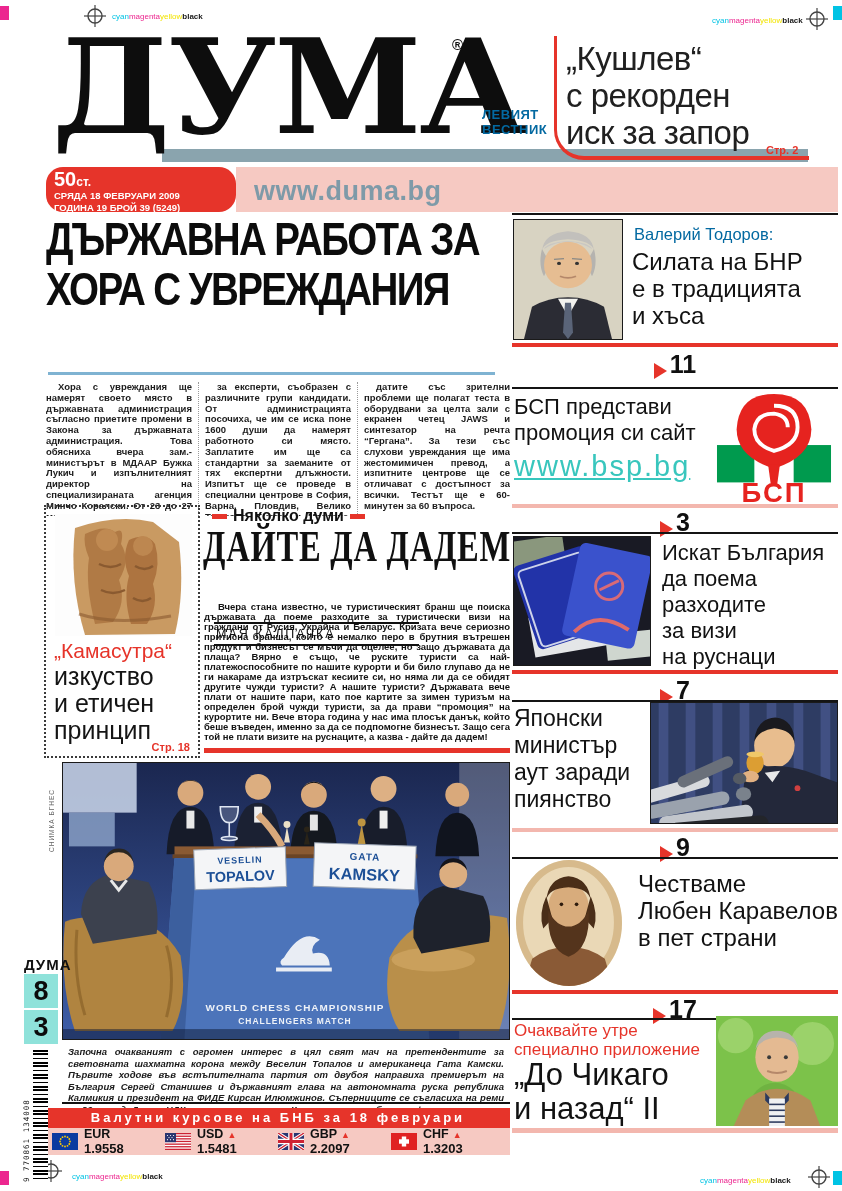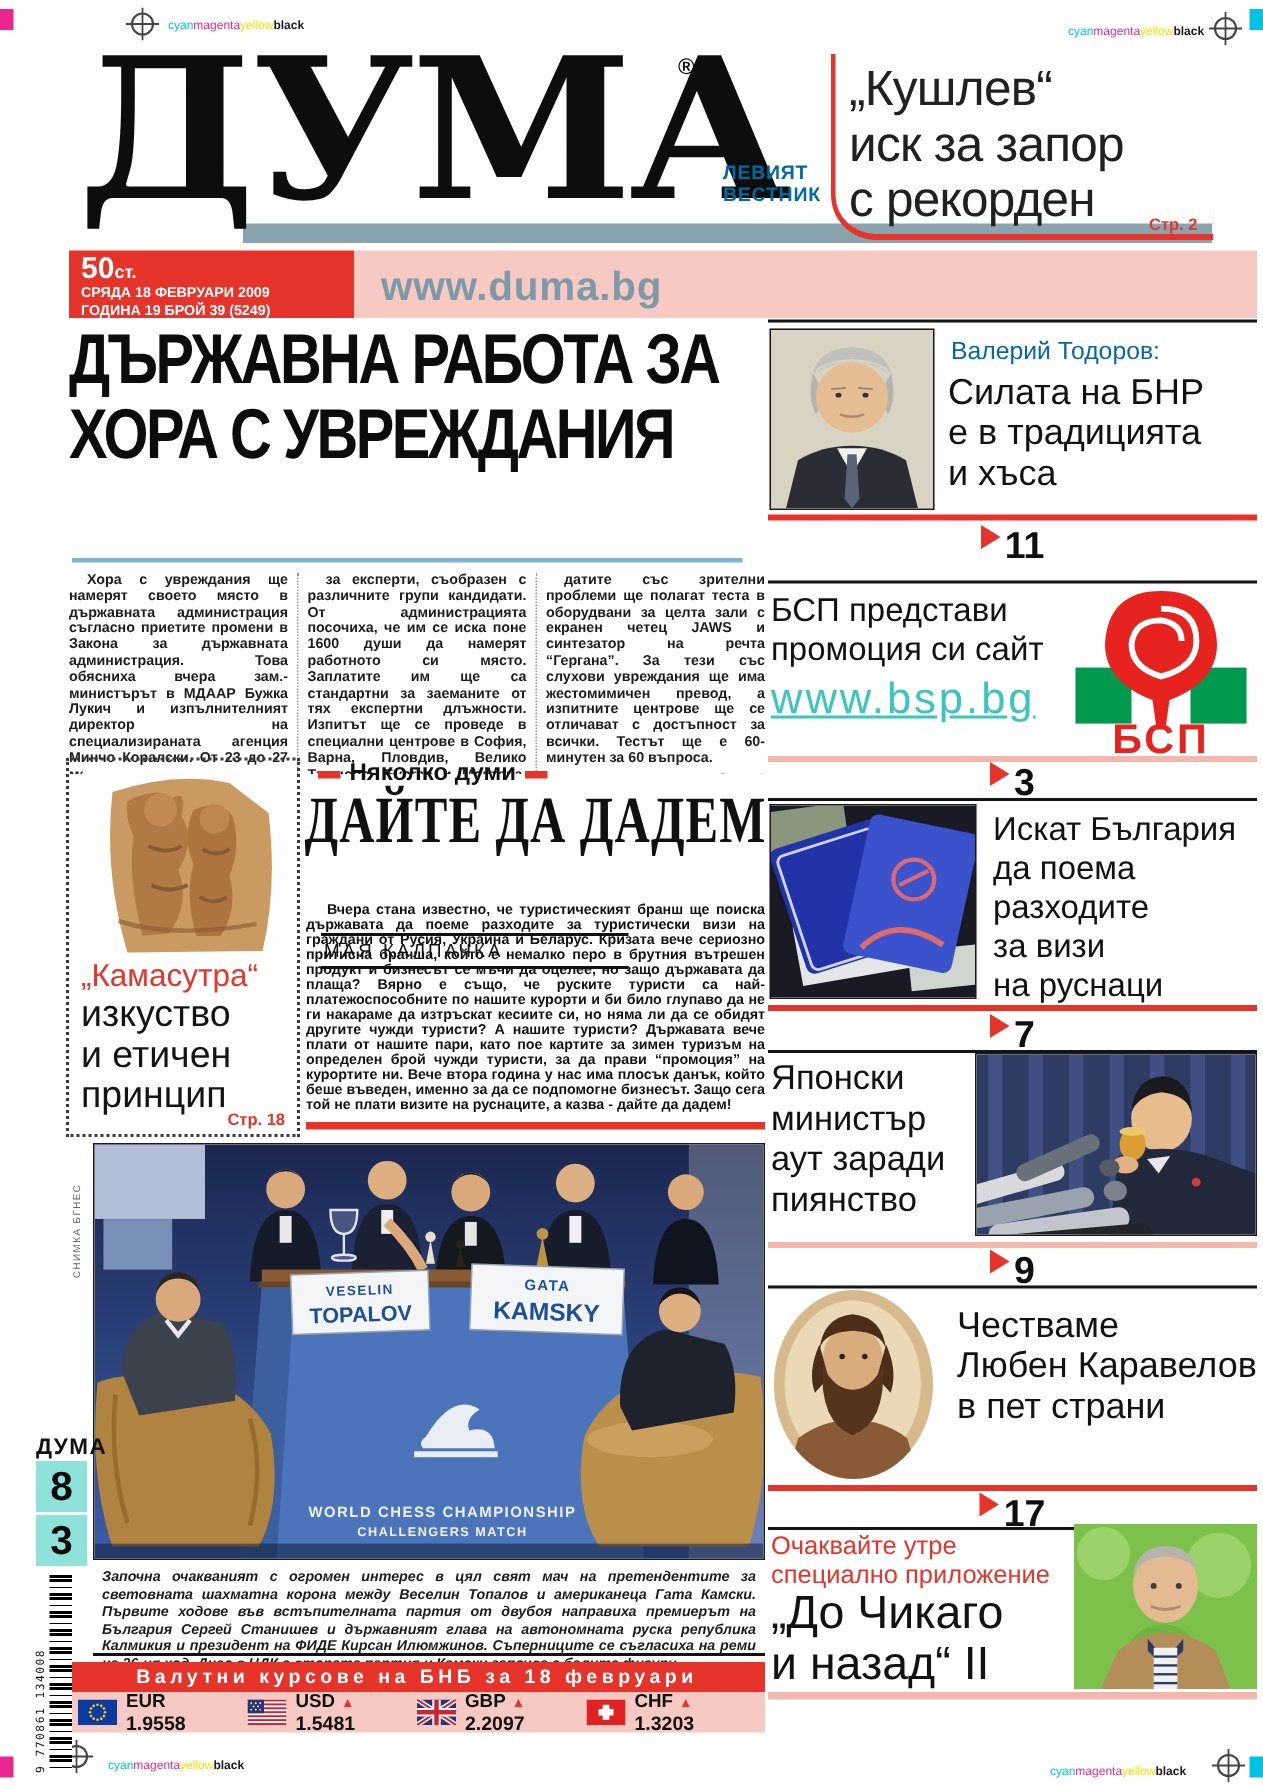--- a/index.html
+++ b/index.html
@@ -17,21 +17,21 @@
   
   .logo{font-family:"DejaVu Serif","Liberation Serif",serif;font-weight:bold;font-size:128px;
         line-height:1;letter-spacing:-2px;transform:scale(1.04,1.02);transform-origin:0 0;color:#0d0d0d;}
   .regsym{font-size:15px;font-weight:bold;}
   .tagline{font-size:13px;font-weight:bold;color:#0369a1;letter-spacing:.5px;line-height:1.15;}
   .teaser{font-size:33px;line-height:37px;color:#202020;letter-spacing:-.5px;}
   .teaser-bracket{border-left:3px solid var(--accent-red);border-bottom:4px solid var(--accent-red);
         border-bottom-left-radius:30px;}
   .graybar{background:var(--gray-blue);}
   .pgref-red{color:var(--accent-red);font-weight:bold;font-size:11px;}
-  .datebox{background:var(--accent-red);color:#fff;padding:4px 8px;box-sizing:border-box;}
+  .datebox{background:var(--accent-red);color:#fff;padding:4px 8px;box-sizing:border-box;border-radius:17px;}
   .datebox .price{font-size:20px;font-weight:bold;line-height:17px;}
   .datebox .priceunit{font-size:12px;font-weight:bold;}
   .datebox .dl{font-size:9.5px;font-weight:bold;line-height:11.5px;white-space:nowrap;}
   .pinkstrip{background:var(--pink);}
   .siteurl{font-size:27px;font-weight:bold;color:#7e9aa8;letter-spacing:.5px;}
   
   .hl{font-weight:bold;font-size:47px;line-height:50px;letter-spacing:-2px;
       transform:scaleX(.82);transform-origin:0 0;white-space:nowrap;color:#0c0c0c;}
   .subhl{font-size:22px;line-height:25px;color:#161616;}
   .bluerule{background:var(--light-blue-rule);height:3px;}
@@ -68,21 +68,21 @@
   .rate .val{font-size:13px;font-weight:bold;line-height:13px;}
   .uparrow{color:var(--accent-red);font-size:9px;margin-left:4px;}
   
   .sb-rule{position:absolute;left:512px;width:326px;height:2px;background:#141414;}
   .bar-red{position:absolute;left:512px;width:326px;height:4px;background:var(--accent-red);}
   .bar-pink{position:absolute;left:512px;width:326px;height:4px;background:#f3b7ae;}
   .sb-kicker{font-size:16.5px;color:#0369a1;}
   .sb-title{font-size:24px;line-height:27px;color:#121212;white-space:pre-line;}
   .sb-link{font-size:29px;color:var(--teal);text-decoration:underline;letter-spacing:2px;}
   .sb-kicker-red{color:var(--accent-red);font-weight:normal;font-size:17px;line-height:19px;white-space:pre-line;}
-  .pageref{position:absolute;left:512px;width:326px;display:flex;align-items:flex-start;justify-content:center;gap:3px;}
+  .pageref{position:absolute;left:512px;width:326px;display:flex;align-items:flex-end;justify-content:center;gap:3px;}
   .tri{width:0;height:0;border-left:13px solid var(--accent-red);
        border-top:8px solid transparent;border-bottom:8px solid transparent;}
   .pgnum{font-size:25px;font-weight:bold;color:#101010;}
   
   .spine-brand{font-size:15px;font-weight:bold;letter-spacing:1px;}
   .spine-num{position:absolute;width:34px;height:34px;background:var(--cyan-block);
       font-size:27px;font-weight:bold;text-align:center;line-height:34px;color:#0b0b0b;}
   .barcode-stripes{width:15px;height:132px;
       background:repeating-linear-gradient(180deg,#000 0 2px,#fff 2px 3px,#000 3px 5px,#fff 5px 8px,#000 8px 9px,#fff 9px 12px);}
   .barcode-digits{writing-mode:vertical-rl;transform:rotate(180deg);font-size:7.5px;
@@ -142,22 +142,22 @@
   <div class="abs graybar" style="left:162px;top:149px;width:646px;height:13px"></div>
   <div class="abs logo" style="left:52px;top:22px">ДУМА</div>
   <div class="abs regsym" style="left:452px;top:36px">®</div>
   <div class="abs tagline" style="left:482px;top:108px">
     <div>ЛЕВИЯТ</div>
     <div>ВЕСТНИК</div>
   </div>
   <div class="abs teaser-bracket" style="left:554px;top:36px;width:252px;height:120px"></div>
   <div class="abs teaser" style="left:566px;top:40px">
     <div>„Кушлев“</div>
+    <div>с рекорден</div>
     <div>иск за запор</div>
-    <div>с рекорден</div>
   </div>
   <div class="abs pgref-red" style="left:766px;top:144px">Стр. 2</div>
 
   <div class="abs datebox" style="left:46px;top:167px;width:190px;height:45px">
     <div><span class="price">50</span><span class="priceunit">ст.</span></div>
     <div class="dl">СРЯДА 18 ФЕВРУАРИ 2009</div>
     <div class="dl">ГОДИНА 19 БРОЙ 39 (5249)</div>
   </div>
   <div class="abs pinkstrip" style="left:236px;top:167px;width:602px;height:45px"></div>
   <div class="abs siteurl" style="left:254px;top:176px">www.duma.bg</div>

